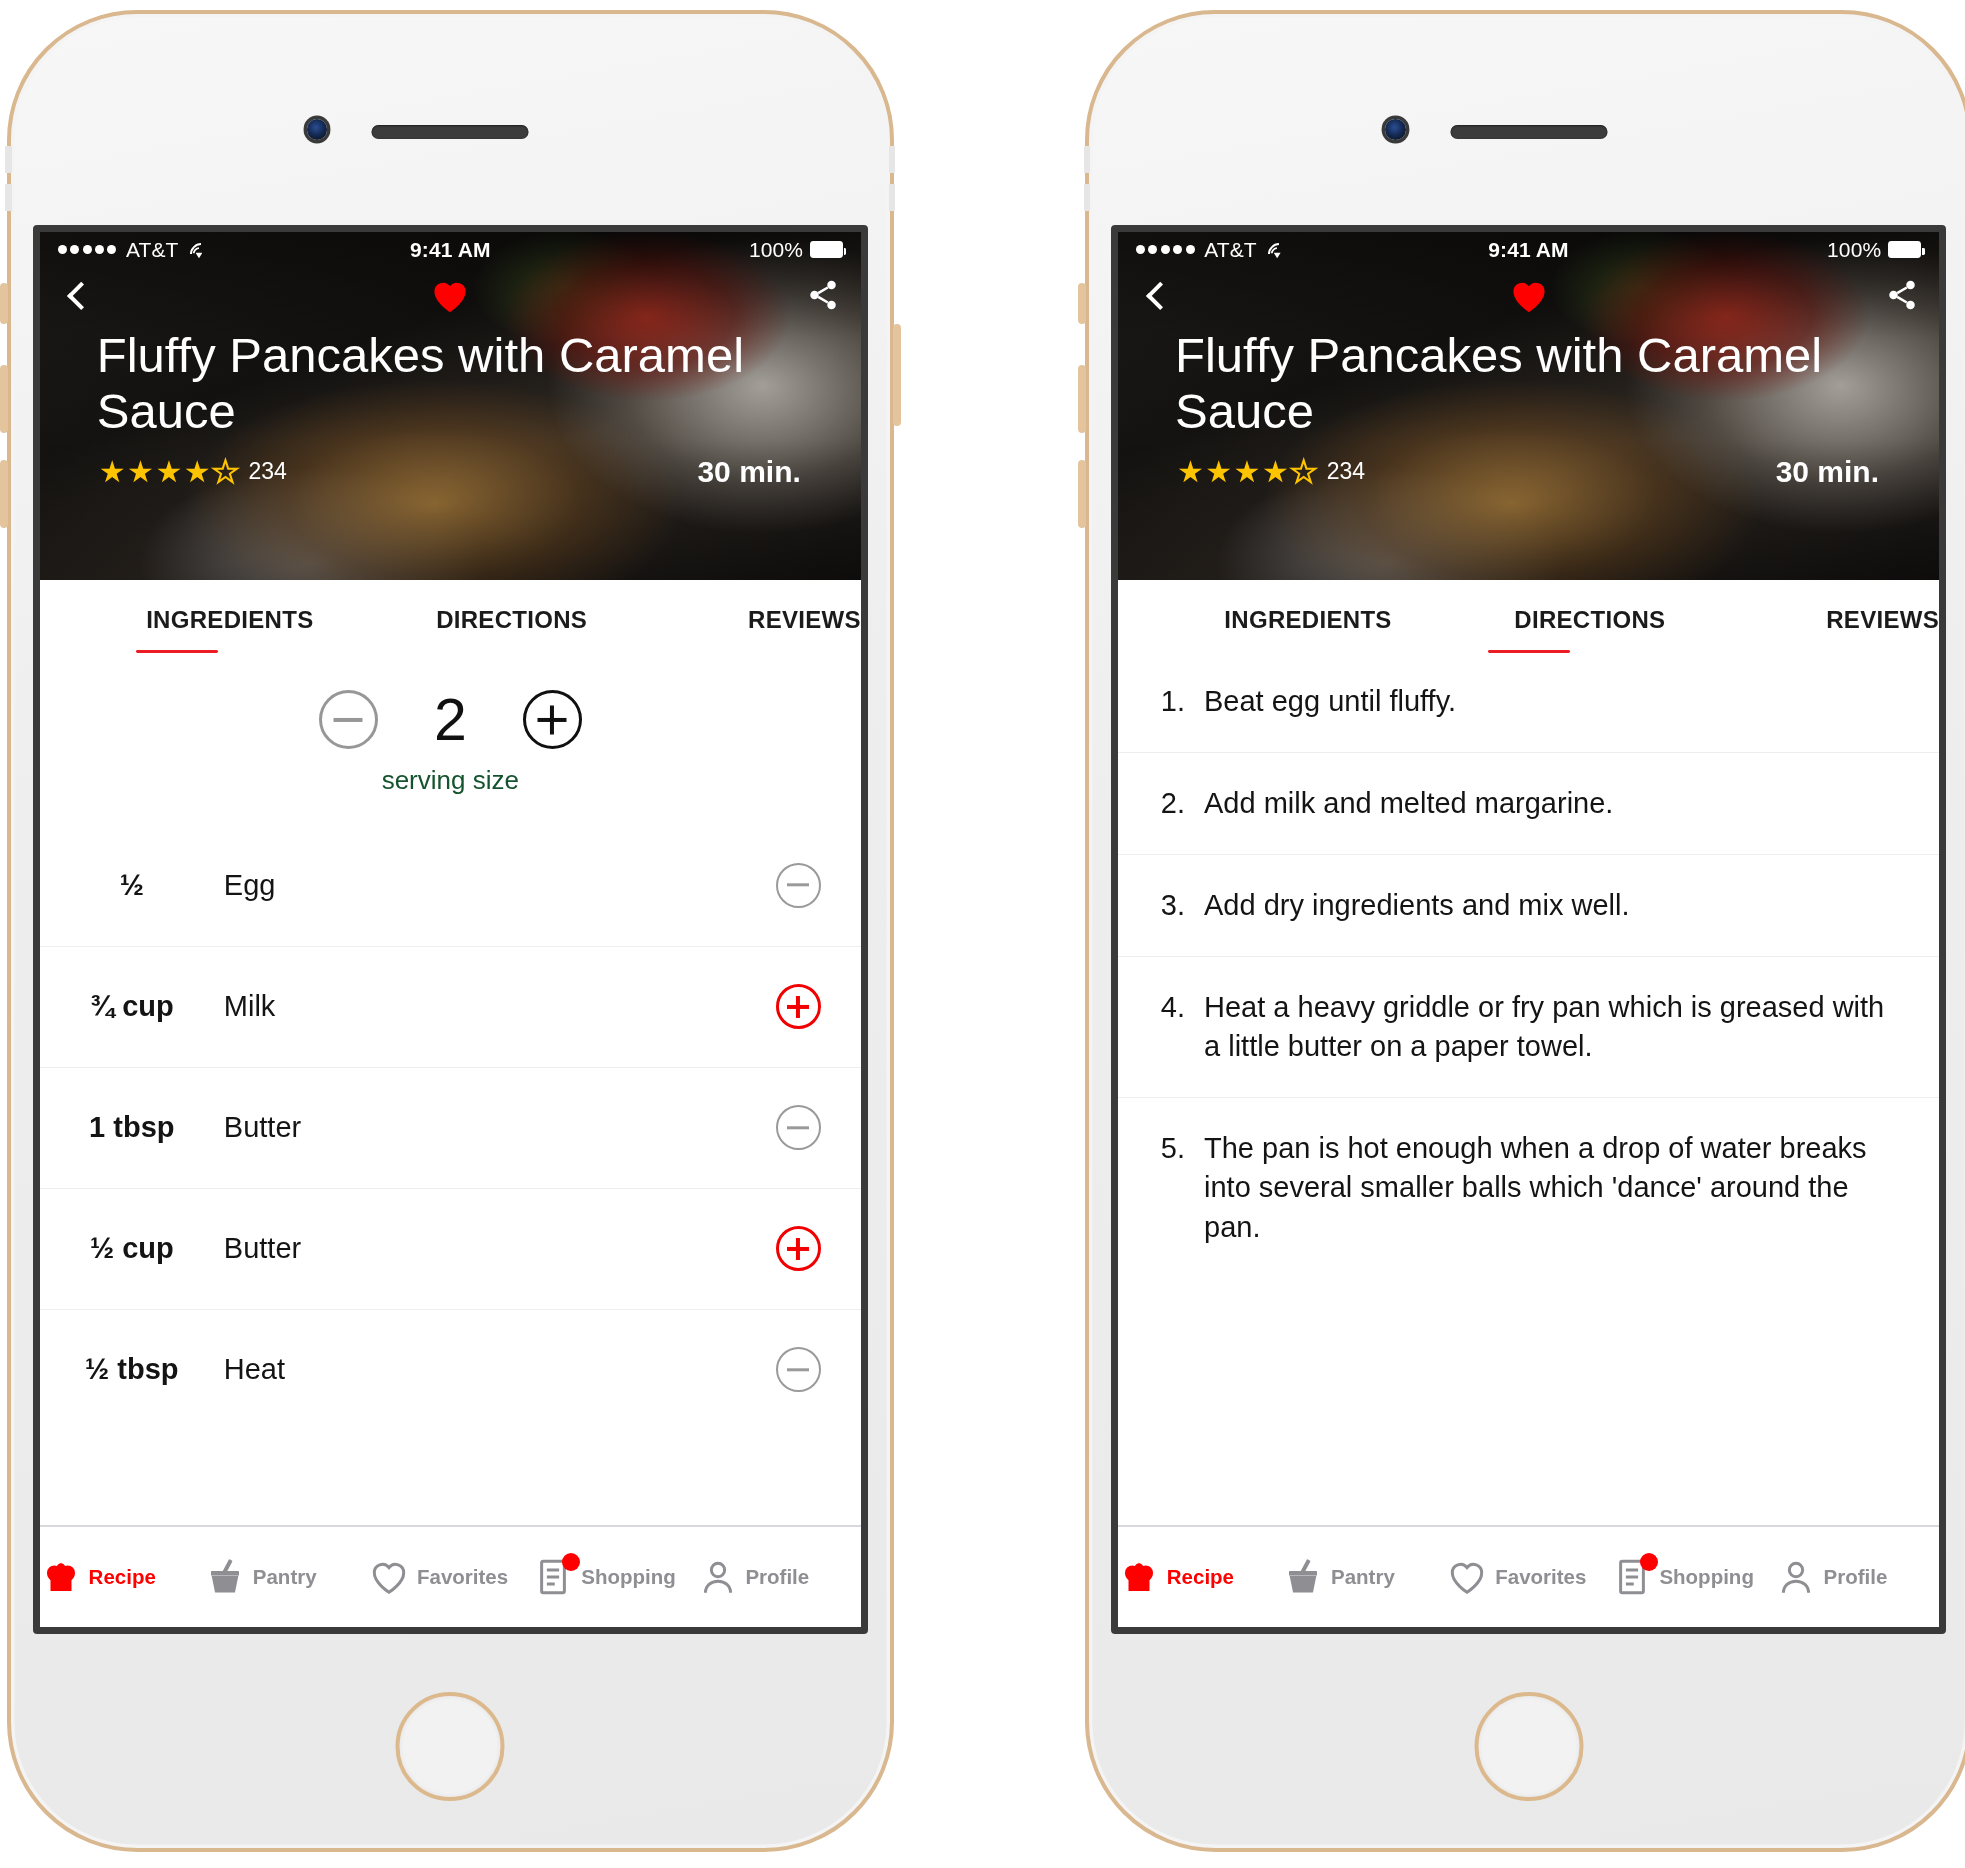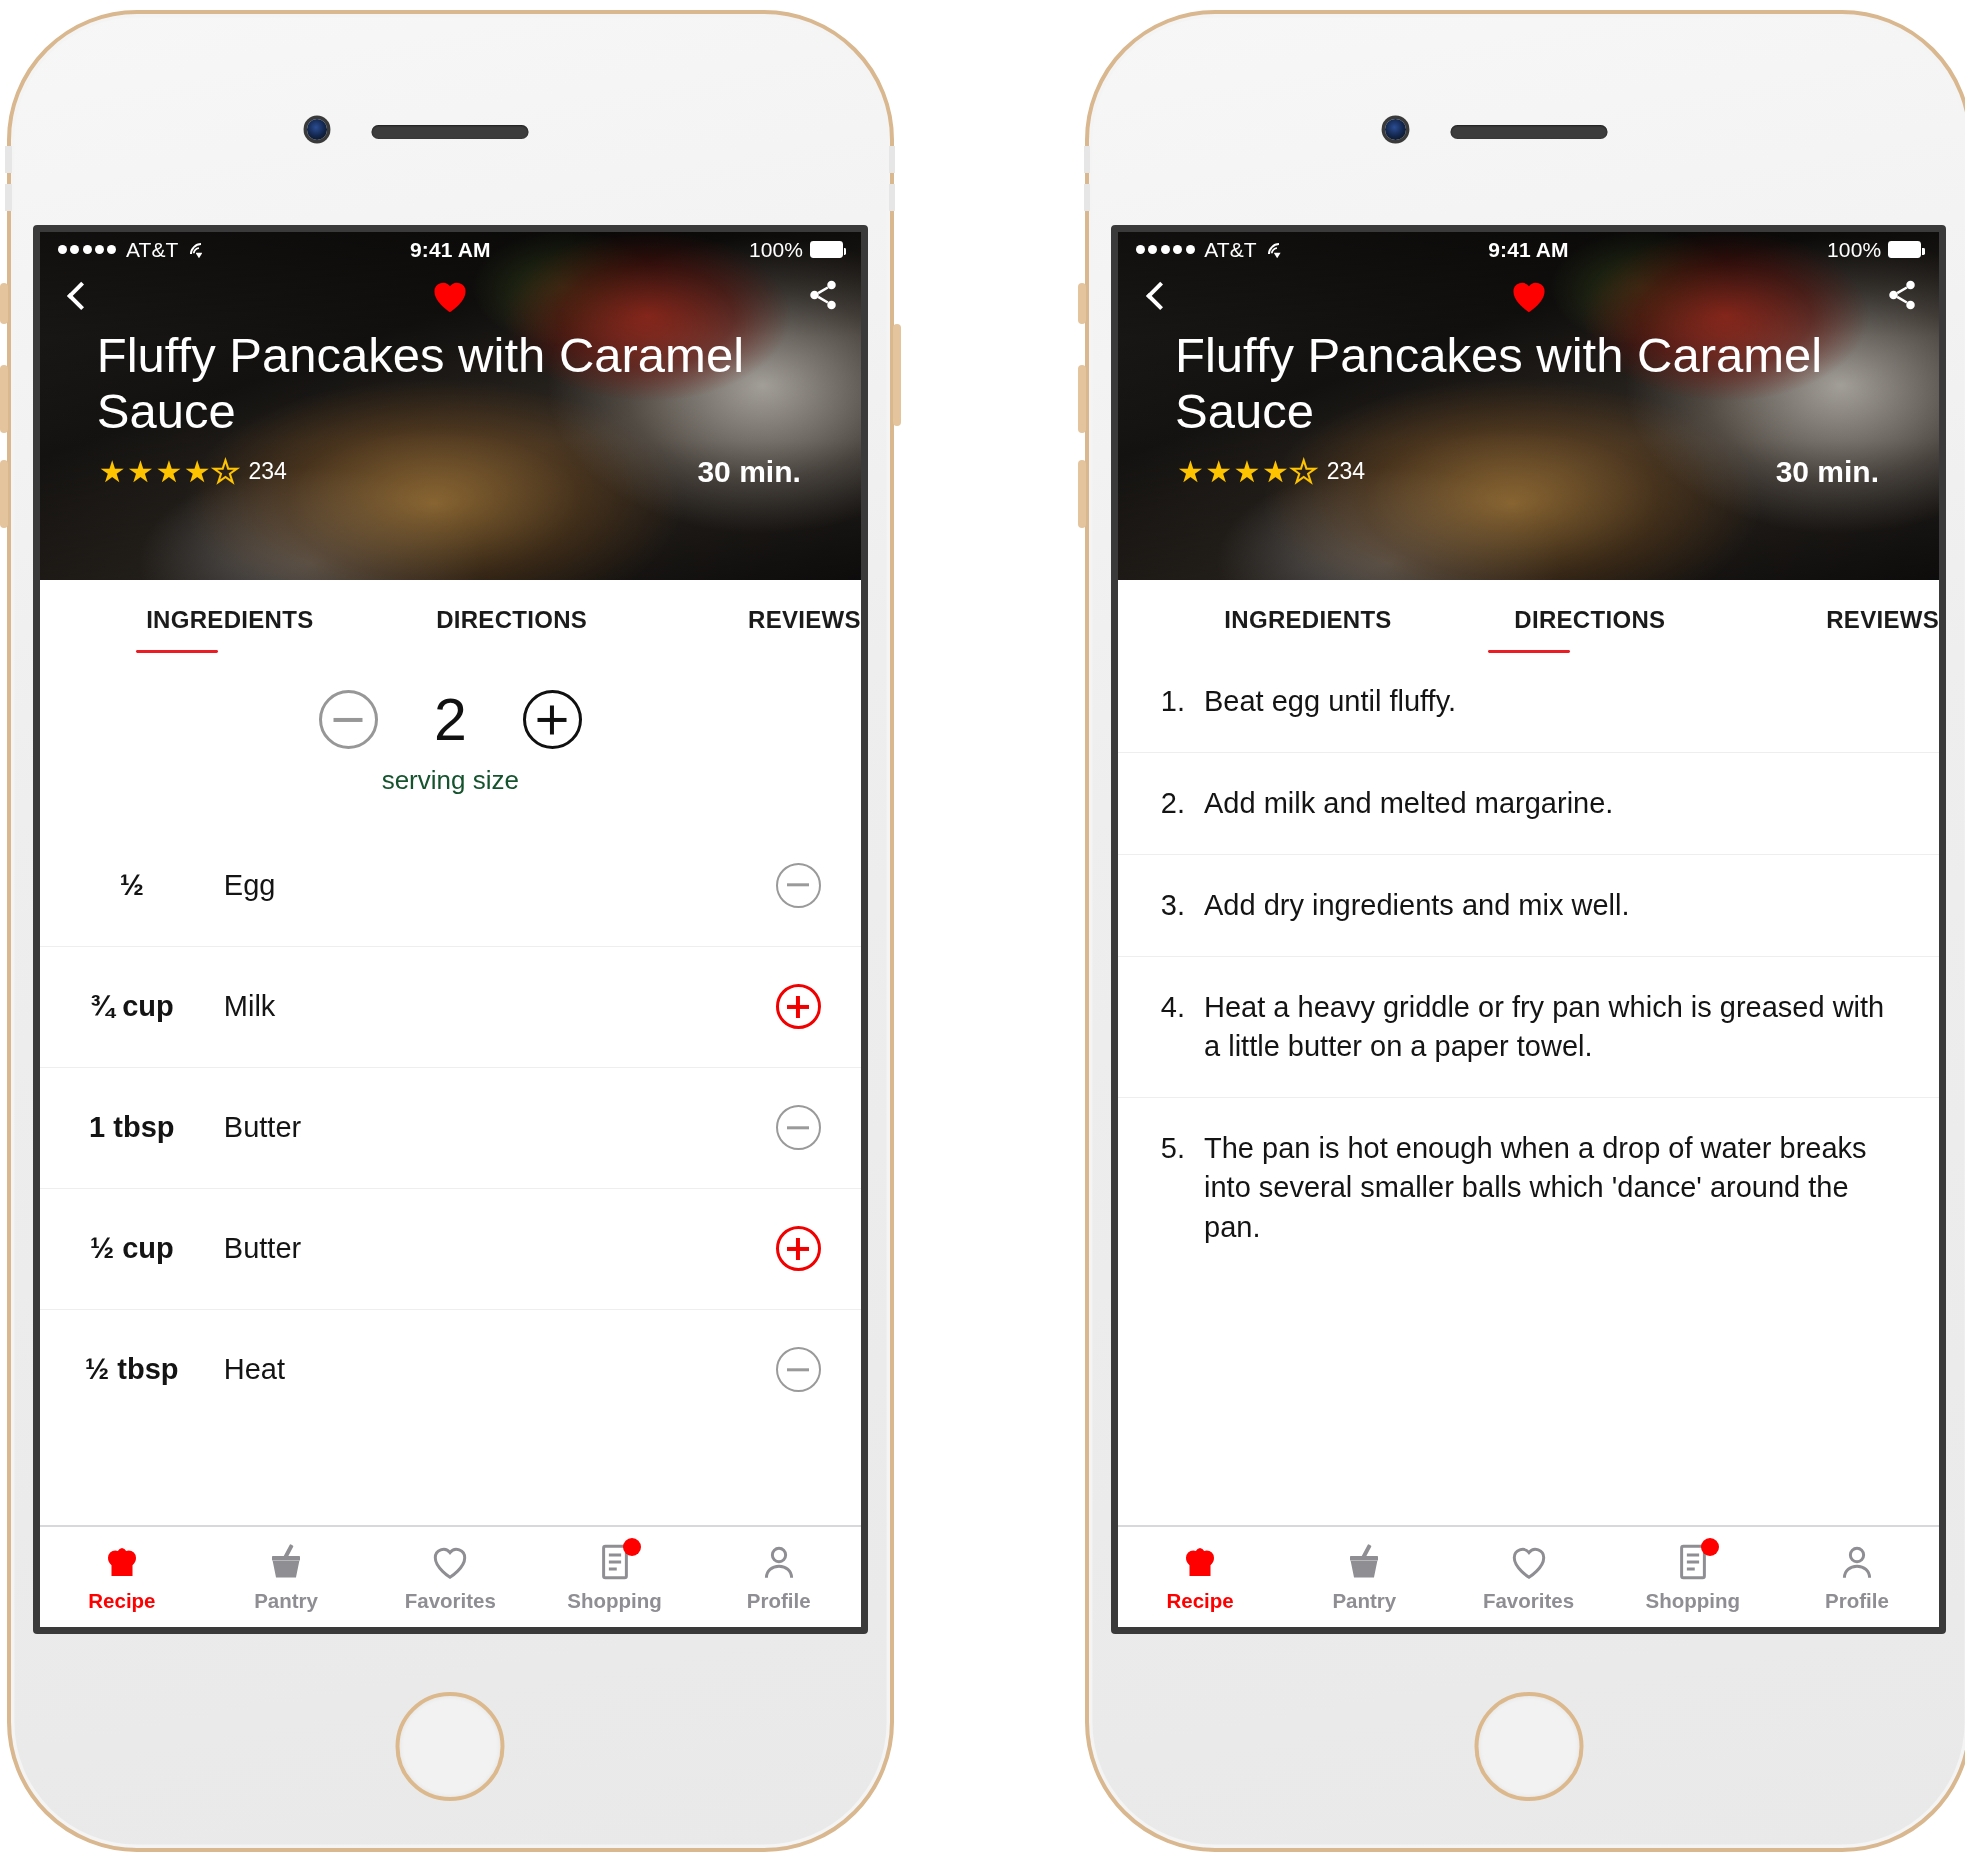--- a/index.html
+++ b/index.html
@@ -338,22 +338,22 @@
   
   .tabbar {
     flex: none;
     height: 102px;
     border-top: 2px solid #d8d8dc;
     display: flex;
     background: #fff;
   }
   .tabitem {
     flex: 1;
-    display: flex; flex-direction: column;
-    align-items: center; justify-content: center;
+    display: flex; flex-direction: row;
+    align-items: center; 
     gap: 6.8px;
     cursor: pointer;
     position: relative;
   }
   .tabitem .lbl { font-size: 20.5px; color: #8e8e93; font-weight: 700; }
   .tabitem.active .lbl { color: #ff0000; }
   .ticon { width: 42px; height: 42px; position: relative; }
   .badge {
     position: absolute;
     top: -2.7px; right: -5.5px;

